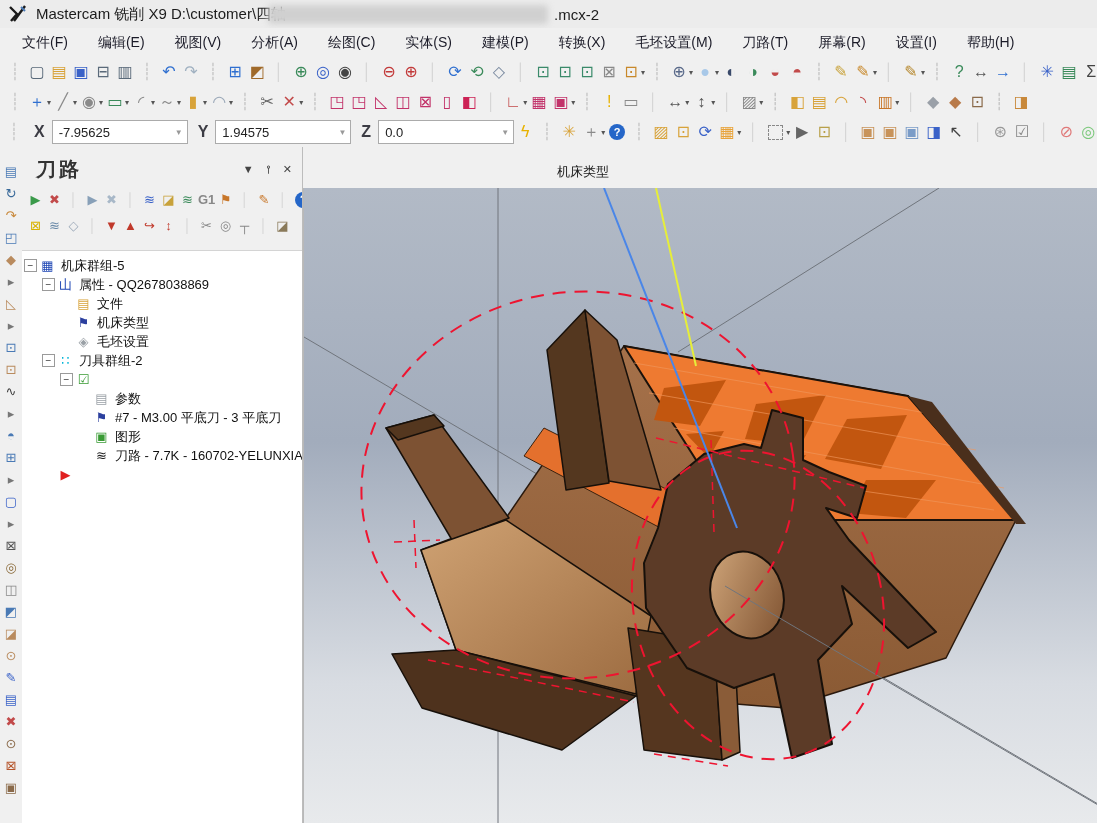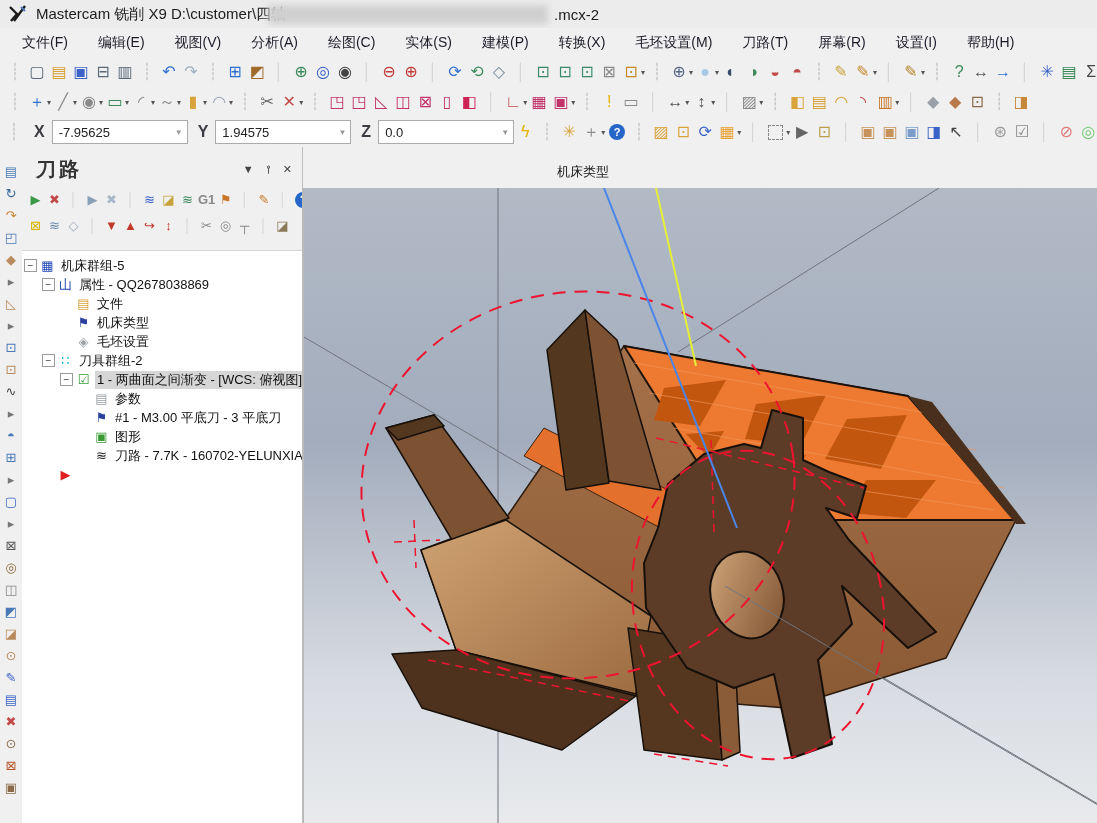--- a/index.html
+++ b/index.html
@@ -764,31 +764,30 @@
         <span class="tlabel">毛坯设置</span>
       </div>
       <div class="tree-row" style="padding-left: 20px;">
         <span class="exp">−</span>
         <span class="tico" style="color: rgb(0, 181, 216);">∷</span>
         <span class="tlabel">刀具群组-2</span>
       </div>
       <div class="tree-row selected" style="padding-left: 38px;">
         <span class="exp">−</span>
         <span class="tico" style="color: rgb(58, 155, 53);">☑</span>
-        <span class="tlabel">1 - 两曲面之间渐变 - [WCS: 俯视图]</span>
       </div>
       <div class="tree-row" style="padding-left: 56px;">
         <span class="exp"></span>
         <span class="tico" style="color: rgb(154, 160, 166);">▤</span>
         <span class="tlabel">参数</span>
       </div>
       <div class="tree-row" style="padding-left: 56px;">
         <span class="exp"></span>
         <span class="tico" style="color: rgb(43, 63, 158);">⚑</span>
-        <span class="tlabel">#1 - M3.00 平底刀 - 3 平底刀</span>
+        <span class="tlabel">#7 - M3.00 平底刀 - 3 平底刀</span>
       </div>
       <div class="tree-row" style="padding-left: 56px;">
         <span class="exp"></span>
         <span class="tico" style="color: rgb(58, 155, 53);">▣</span>
         <span class="tlabel">图形</span>
       </div>
       <div class="tree-row" style="padding-left: 56px;">
         <span class="exp"></span>
         <span class="tico" style="color: rgb(34, 34, 34);">≋</span>
         <span class="tlabel">刀路 - 7.7K - 160702-YELUNXIAO.I</span>

